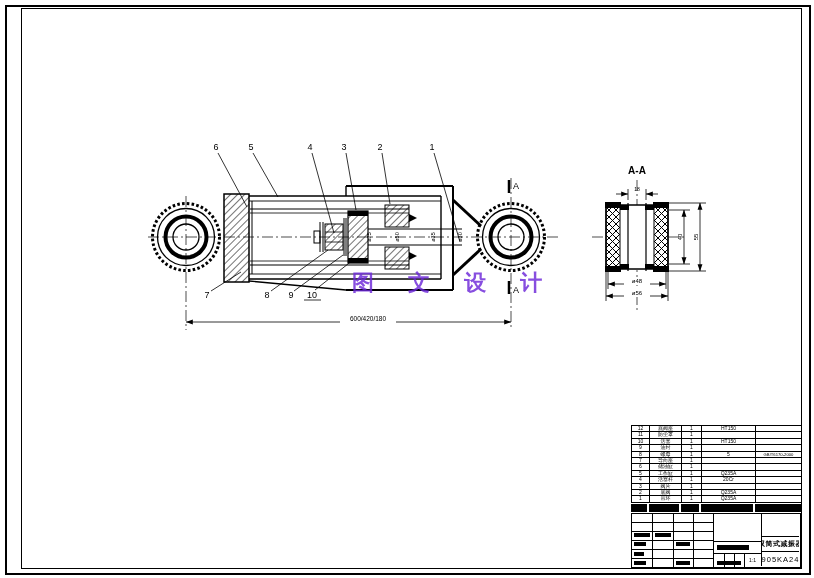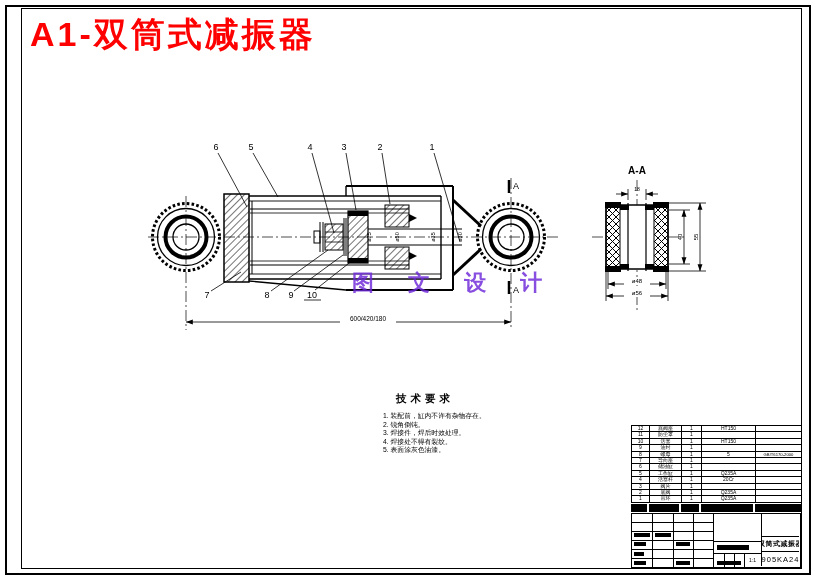--- a/index.html
+++ b/index.html
@@ -30,21 +30,20 @@
           letter-spacing:1px;white-space:nowrap;overflow:hidden;}
   .tb-scale{font-size:5px;display:flex;align-items:center;justify-content:center;}
 </style>
 </head>
 <body>
 
 <div id="sheet">
   <div class="outer-border"></div>
   <div class="inner-border"></div>
 
-  <div class="sheet-title">A1-双筒式减振器</div>
 
   <svg width="814" height="578" style="position:absolute;left:0;top:0;">
     <defs>
       <pattern id="hatch" width="5" height="5" patternUnits="userSpaceOnUse" patternTransform="rotate(45)">
         <line x1="0" y1="0" x2="0" y2="5" stroke="#000" stroke-width="1.1"></line>
       </pattern>
       <pattern id="diamond" width="7" height="7" patternUnits="userSpaceOnUse">
         <path d="M0,0 L7,7 M7,0 L0,7" stroke="#000" stroke-width="1"></path>
       </pattern>
       <marker id="ar" viewBox="0 0 10 10" refX="9.5" refY="5" markerWidth="9" markerHeight="9" orient="auto-start-reverse">
@@ -218,28 +217,20 @@
         <line x1="668" y1="272" x2="668" y2="301"></line>
         <line x1="606" y1="296" x2="668" y2="296" marker-start="url(#ar)" marker-end="url(#ar)"></line>
         <rect x="624" y="289" width="26" height="8" fill="#fff" stroke="none"></rect>
         <text x="637" y="295" font-size="6" text-anchor="middle" fill="#000" stroke="none">ø56</text>
       </g>
     </g>
   </svg>
 
   <div class="watermark">图 文 设 计</div>
 
-  <div class="tech">
-    <div class="tech-title">技术要求</div>
-    <div class="tech-item">1. 装配前，缸内不许有杂物存在。</div>
-    <div class="tech-item">2. 锐角倒钝。</div>
-    <div class="tech-item">3. 焊接件，焊后时效处理。</div>
-    <div class="tech-item">4. 焊接处不得有裂纹。</div>
-    <div class="tech-item">5. 表面涂灰色油漆。</div>
-  </div>
 
   <table class="bom">
     <colgroup>
         <col style="width:18px">
         <col style="width:32px">
         <col style="width:20px">
         <col style="width:54px">
         <col style="width:46px">
       </colgroup>
     <tbody>

